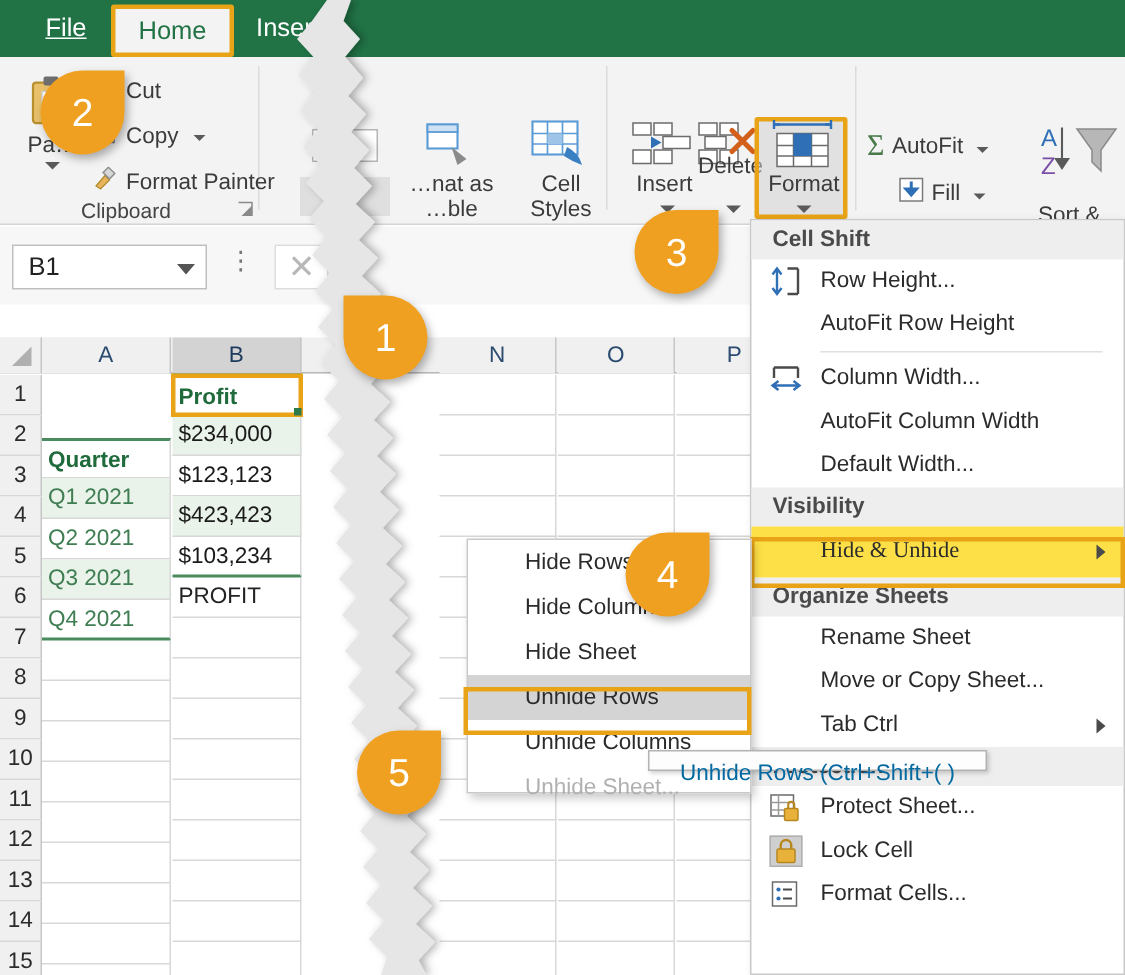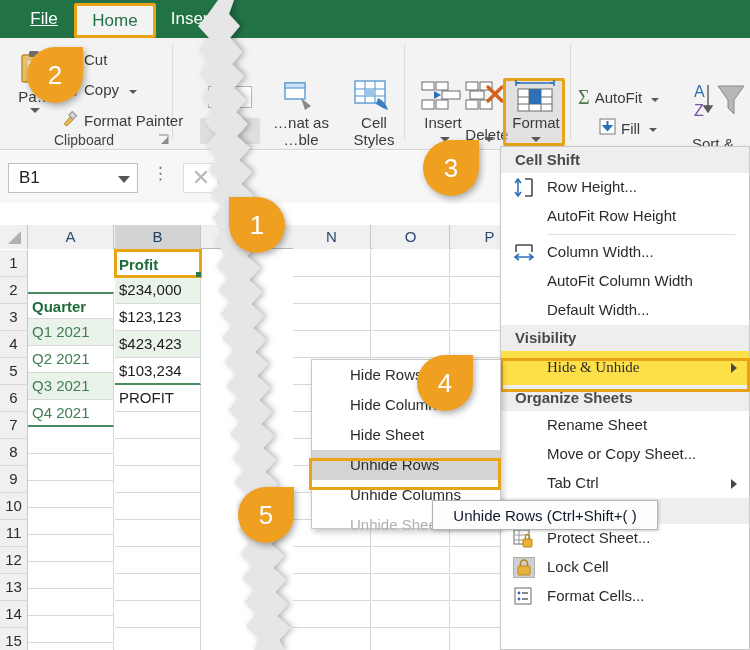--- a/index.html
+++ b/index.html
@@ -93,21 +93,21 @@
   .fmt-table { left: 260px; top: 76px; width: 82px; }
   .cell-styles { left: 344px; top: 76px; width: 60px; }
   .sty-icon { position: absolute; width: 40px; height: 36px; }
 
   
   .cellgrp-item {
     position: absolute; font-size: 15px; color: #3b3b3b; text-align: center;
     width: 62px;
   }
   .cg-insert { left: 412px; top: 76px; }
-  .cg-delete { left: 456px; top: 88px; }
+  .cg-delete { left: 456px; top: 64px; }
   .cg-format { left: 505px; top: 76px; }
   .cg-caret {
     position: absolute; width: 0; height: 0;
     border-left: 5px solid transparent; border-right: 5px solid transparent;
     border-top: 5px solid #5a5a5a;
   }
   .format-highlight {
     position: absolute; left: 503px; top: 40px; width: 62px; height: 68px;
     border: 3px solid #e8a317; background: rgba(210,210,210,0.55);
     border-radius: 2px;
@@ -249,24 +249,24 @@
   }
   .sub-item.hl { background: #d4d4d4; }
   .sub-item.disabled { color: #b0b0b0; }
   .unhiderows-outline {
     position: absolute; left: 309px; top: 458px; width: 192px; height: 32px;
     border: 3px solid #e8a317; pointer-events: none;
   }
 
   
   .tooltip {
-    position: absolute; left: 432px; top: 500px; width: 226px; height: 30px;
+    position: absolute; left: 432px; top: 500px; width: 226px; height: 14px;
     background: #fdfdfd; border: 1px solid #b3b3b3;
     box-shadow: 1px 1px 3px rgba(0,0,0,0.2);
-    font-size: 15px; color: #0f172a; line-height: 29px; text-align: center;
+    font-size: 15px; color: #0369a1; line-height: 29px; text-align: center;
   }
 
   
   .pin {
     position: absolute; width: 56px; height: 56px;
     background: #f0a020;
     color: #ffffff; font-size: 26px;
     display: flex; align-items: center; justify-content: center;
     filter: drop-shadow(2px 3px 3px rgba(0,0,0,0.3));
   }

